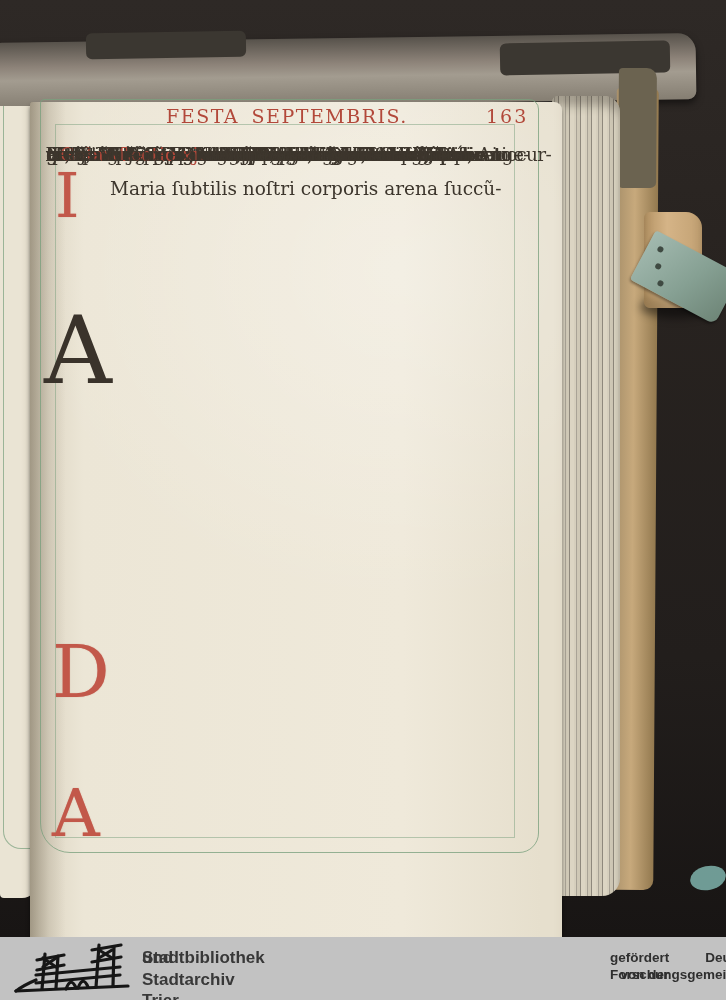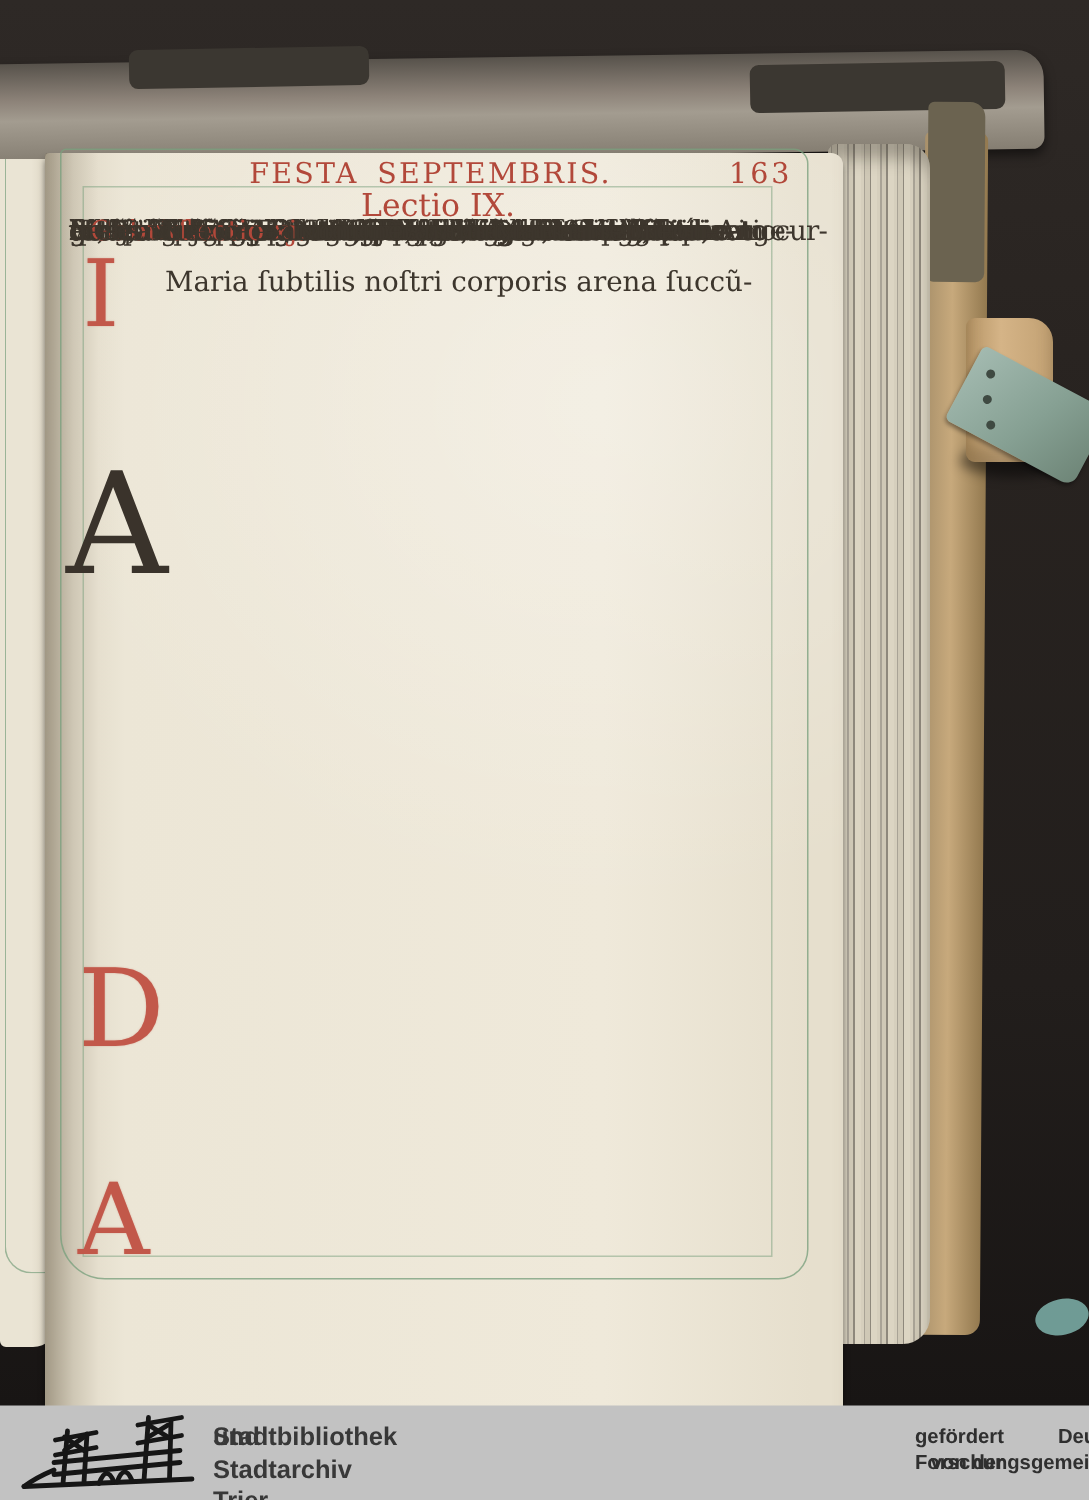--- a/index.html
+++ b/index.html
@@ -125,21 +125,20 @@
       <div class="left-frame"></div>
       <div class="frags"><div>e-</div><div>a-</div><div>uf</div><div>m-</div><div>ſ9,</div><div>b-</div><div>a-</div><div></div><div>la-</div><div>ab</div><div>ra-</div><div>n-</div><div>on</div><div>n-</div><div>ſa</div><div>&amp;</div><div>it:</div><div></div><div>ri-</div><div>ſpe</div><div>nus</div><div>ir</div><div>ca-</div><div>l-</div><div>en</div><div>ni-</div><div>am</div><div>pre</div></div>
     </div>
 
     <div class="main-page">
       <div class="gutter-shadow"></div>
       <div class="frame outer"></div>
       <div class="frame inner"></div>
       <div class="running-title">FESTA SEPTEMBRIS.</div>
       <div class="page-number">163</div>
-      <div class="lectio-9">Lectio IX.</div>
       <div class="text-block">
           <div class="tline center"><span>Lectio ſancti Evangelij ſecundũ Lucam.</span></div>
           <div class="tline" style="padding-left: 26px;"><span>N illo tempore: Miſſ9 eſt Angel9 Gabriel á</span></div>
           <div class="tline" style="padding-left: 26px;"><span>Deo in civitatem Galileæ cui nomen  Naza-</span></div>
           <div class="tline"><span>reth, ad Virginem deſponſatã viro, cui nomen e-</span></div>
           <div class="tline"><span>rat Joſeph de domo David, &amp; nomen Virginis</span></div>
           <div class="tline center"><span>Maria. Et reliqua.</span></div>
           <div class="tline center"><span>Homilia Sancti Petri Chryſologi :.</span></div>
           <div class="tline tight" style="padding-left: 148px;"><span>Udiſtis hodie, fratres chariſſimi, Ange-</span></div>
           <div class="tline tight" style="padding-left: 148px;"><span>lum cũ Muliere de hominis reparatio-</span></div>

